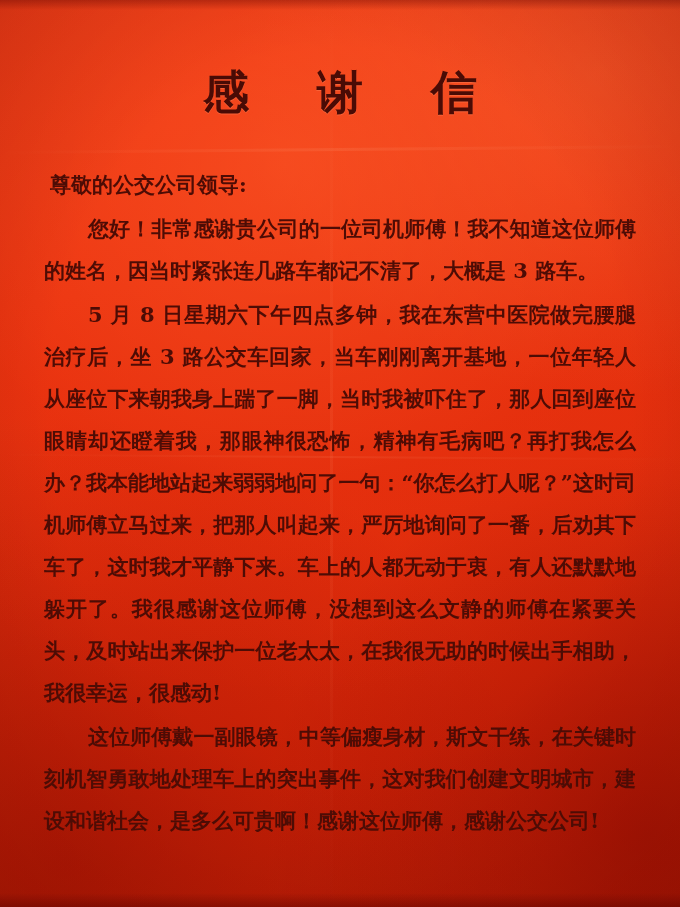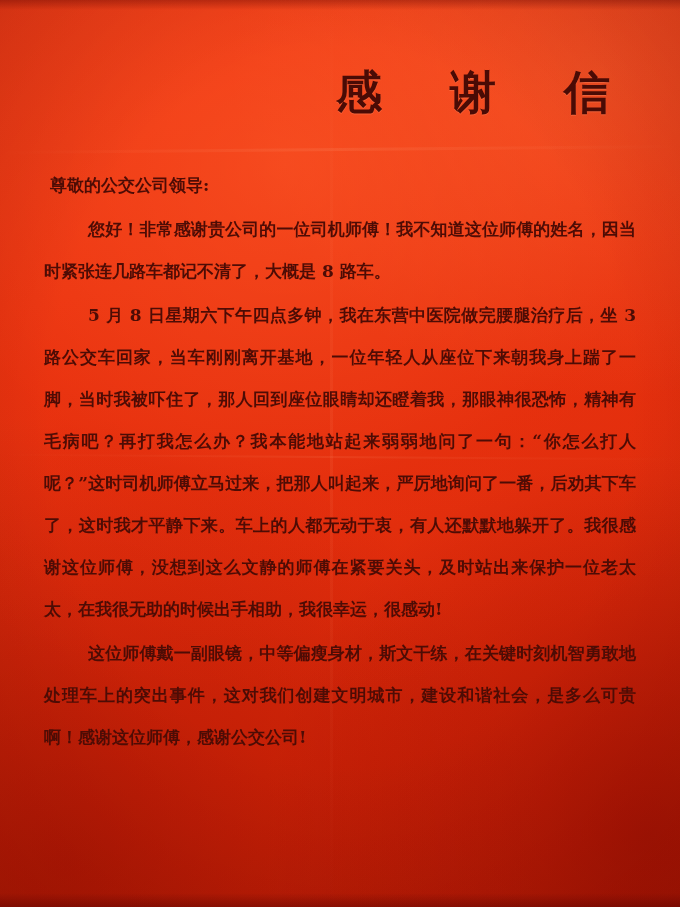--- a/index.html
+++ b/index.html
@@ -56,36 +56,36 @@
 
   .content {
     position: relative;
     z-index: 3;
     padding: 0 44px;
   }
 
   .doc-title {
     margin: 0;
     padding-top: 62px;
-    text-align: right;
+    text-align: center;
     font-family: "DejaVu Serif", "Liberation Serif", serif;
     font-weight: 700;
     font-size: 46px;
     letter-spacing: 26px;
     text-indent: 26px;
     color: #4a0b05;
     text-shadow: 0 1px 0 rgba(255,170,130,0.25);
   }
 
   .body-text {
     margin: 0;
     padding-top: 40px;
     font-family: "DejaVu Serif", "Liberation Serif", serif;
     font-weight: 700;
-    font-size: 17px;
+    font-size: 21px;
     line-height: 42px;
     color: #4d0c05;
     text-align: justify;
     text-justify: inter-ideograph;
   }
   .body-text p {
     margin: 0 0 2px 0;
   }
   .salutation {
     text-indent: 0;
@@ -105,21 +105,21 @@
   <div class="edge-top"></div>
   <div class="crease c1"></div>
   <div class="crease c2"></div>
   <div class="crease v1"></div>
 
   <div class="content">
     <h1 class="doc-title">感 谢 信</h1>
 
     <div class="body-text">
       <p class="salutation">尊敬的公交公司领导:</p>
-      <p class="indent2">您好！非常感谢贵公司的一位司机师傅！我不知道这位师傅的姓名，因当时紧张连几路车都记不清了，大概是 8 路车。</p>
+      <p class="indent2">您好！非常感谢贵公司的一位司机师傅！我不知道这位师傅的姓名，因当时紧张连几路车都记不清了，大概是 3 路车。</p>
       <p class="indent2 quote">5 月 8 日星期六下午四点多钟，我在东营中医院做完腰腿治疗后，坐 3 路公交车回家，当车刚刚离开基地，一位年轻人从座位下来朝我身上踹了一脚，当时我被吓住了，那人回到座位眼睛却还瞪着我，那眼神很恐怖，精神有毛病吧？再打我怎么办？我本能地站起来弱弱地问了一句：“你怎么打人呢？”这时司机师傅立马过来，把那人叫起来，严厉地询问了一番，后劝其下车了，这时我才平静下来。车上的人都无动于衷，有人还默默地躲开了。我很感谢这位师傅，没想到这么文静的师傅在紧要关头，及时站出来保护一位老太太，在我很无助的时候出手相助，我很幸运，很感动!</p>
       <p class="indent2">这位师傅戴一副眼镜，中等偏瘦身材，斯文干练，在关键时刻机智勇敢地处理车上的突出事件，这对我们创建文明城市，建设和谐社会，是多么可贵啊！感谢这位师傅，感谢公交公司!</p>
     </div>
   </div>
 
   <div class="vignette"></div>
   <div class="edge-bottom"></div>
 </div>
 
 </body></html>

